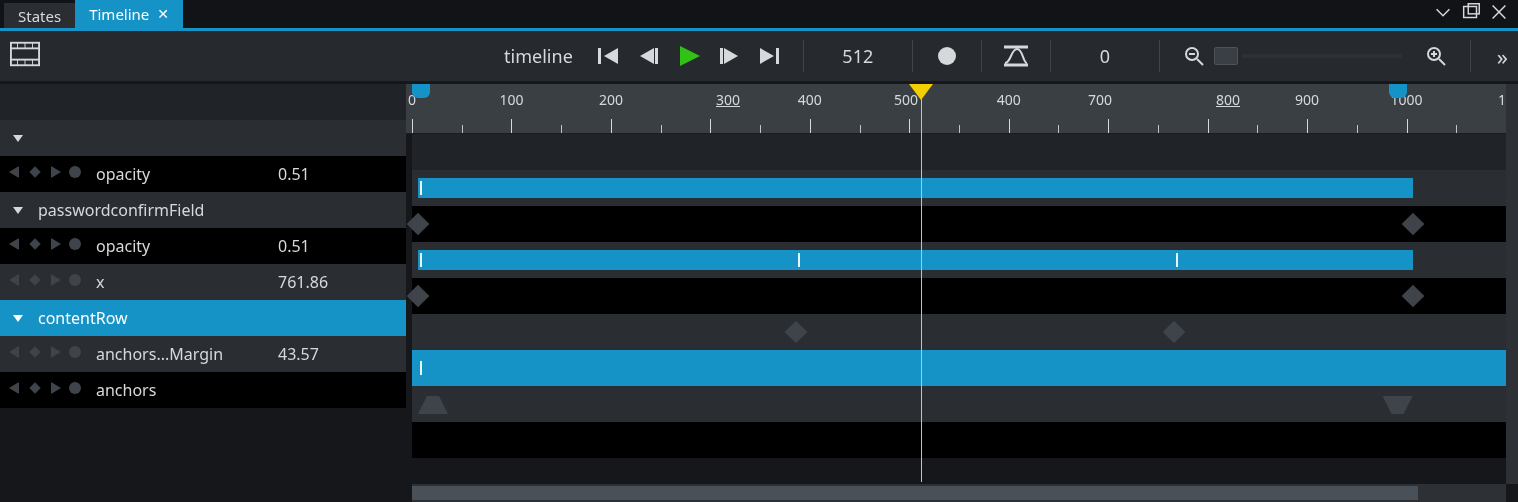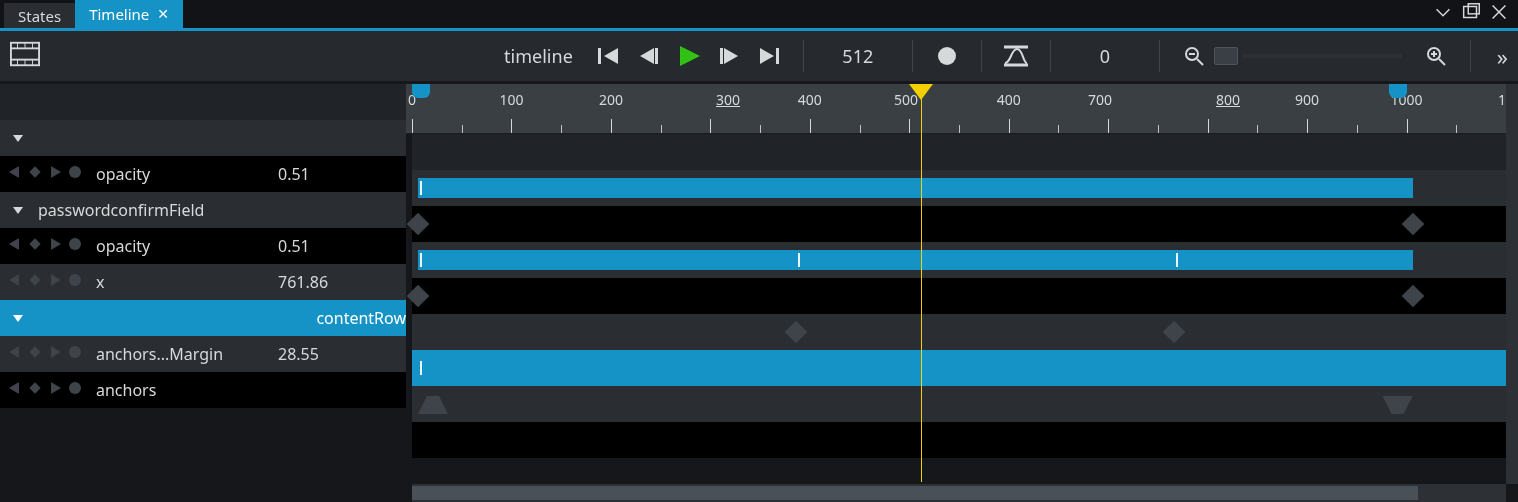--- a/index.html
+++ b/index.html
@@ -83,21 +83,21 @@
   .playhead-line {
     position:absolute; top:0; bottom:20px; width:1px; background:#f2d000;
     z-index:5;
   }
 
   
   .rows { position:relative; }
   .row { height:36px; display:flex; align-items:center; position:relative; }
   .row.bg-a { background:#2a2e32; }
   .row.bg-b { background:#000000; }
-  .row.sel { background:var(--accent); color:#fff;text-align:right; }
+  .row.sel { background:var(--accent); color:#fff; }
   .row.blank { background:#202327; height:36px;}
   .left .row { padding-left:10px; gap:8px; font-size:16px; }
   .left .row.item { padding-left:10px; }
   .left .row.prop { padding-left:6px; }
   .prop-controls { display:flex; align-items:center; gap:2px; }
   .prop-controls svg { width:18px; height:18px; }
   .prop-label { flex:1; overflow:hidden; text-overflow:ellipsis; white-space:nowrap; padding-left:4px;}
   .prop-val { width:128px; text-align:left; font-size:16px; color:var(--text); }
   .row.sel .prop-val, .row.sel .prop-label { color:#fff; }
   .chev { width:16px; display:flex; justify-content:center; }
@@ -340,21 +340,21 @@
                 <rect x="5" y="5" width="8" height="8" transform="rotate(45 9 9)" fill="#3e444a"></rect>
               </svg></span>
         <span><svg viewBox="0 0 18 18">
                 <polygon points="5,3 5,15 15,9" fill="#3e444a"></polygon>
               </svg></span>
         <span><svg viewBox="0 0 18 18">
                 <circle cx="9" cy="9" r="6" fill="#3e444a"></circle>
               </svg></span>
       </span>
       <span class="prop-label">anchors...Margin</span>
-      <span class="prop-val">28.55</span>
+      <span class="prop-val">43.57</span>
         </div>
         <div class="row bg-b prop">
           <span class="prop-controls">
         <span><svg viewBox="0 0 18 18">
                 <polygon points="13,3 13,15 3,9" fill="#3e444a"></polygon>
               </svg></span>
         <span><svg viewBox="0 0 18 18">
                 <rect x="5" y="5" width="8" height="8" transform="rotate(45 9 9)" fill="#3e444a"></rect>
               </svg></span>
         <span><svg viewBox="0 0 18 18">

